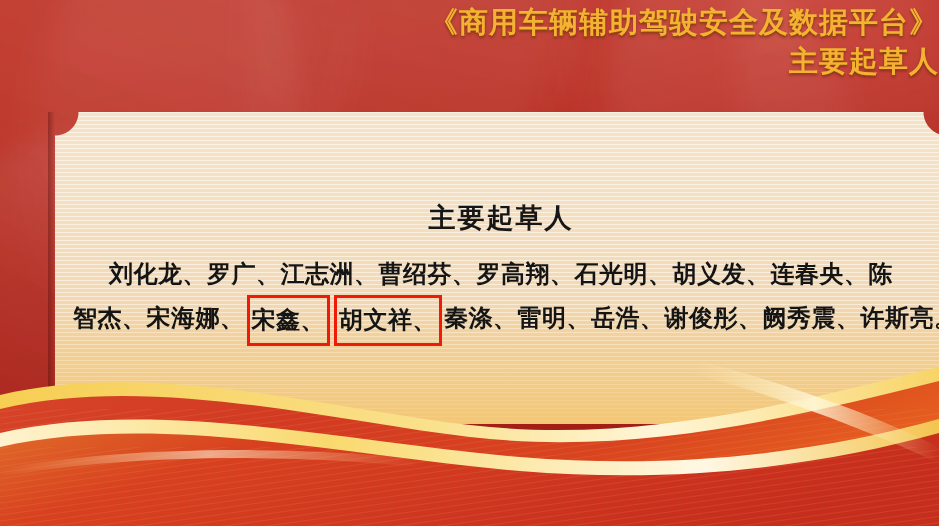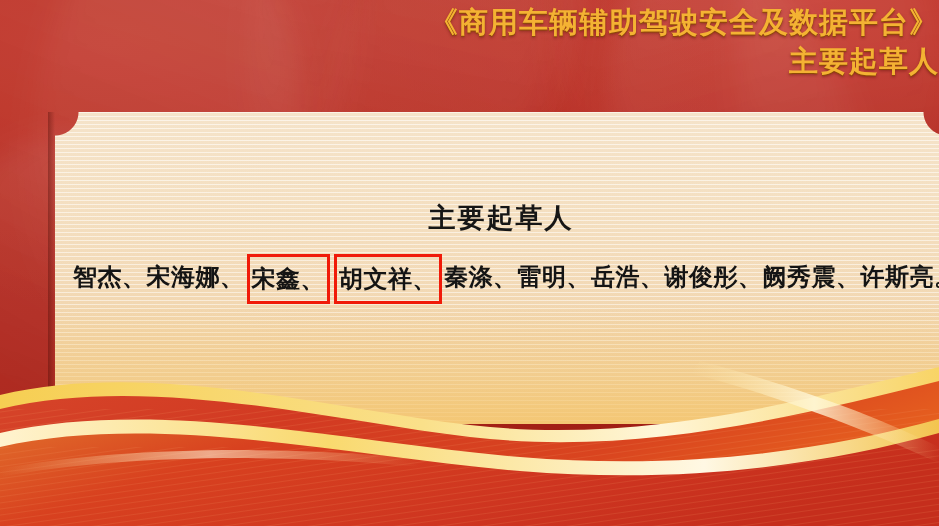--- a/index.html
+++ b/index.html
@@ -119,20 +119,21 @@
   </div>
 
   <div class="panel-edge-l"></div>
   <div class="panel-edge-r"></div>
 
   <div class="panel">
     <div class="panel-content">
       <div class="heading">主要起草人</div>
 
       <div class="names">
+        <span class="ln">刘化龙、罗广、江志洲、曹绍芬、罗高翔、石光明、胡义发、连春央、陈</span>
         <span class="ln"><span>智杰、宋海娜、</span><span class="hl">宋鑫、</span><span class="hl">胡文祥、</span><span>秦涤、雷明、岳浩、谢俊彤、阙秀震、许斯亮。</span></span>
       </div>
     </div>
     <div class="panel-shade"></div>
   </div>
 
   <div class="deco">
     <svg viewBox="0 0 939 175" preserveAspectRatio="none" xmlns="http://www.w3.org/2000/svg">
       <defs>
         <linearGradient id="gGold" x1="0" y1="0" x2="1" y2="0">

